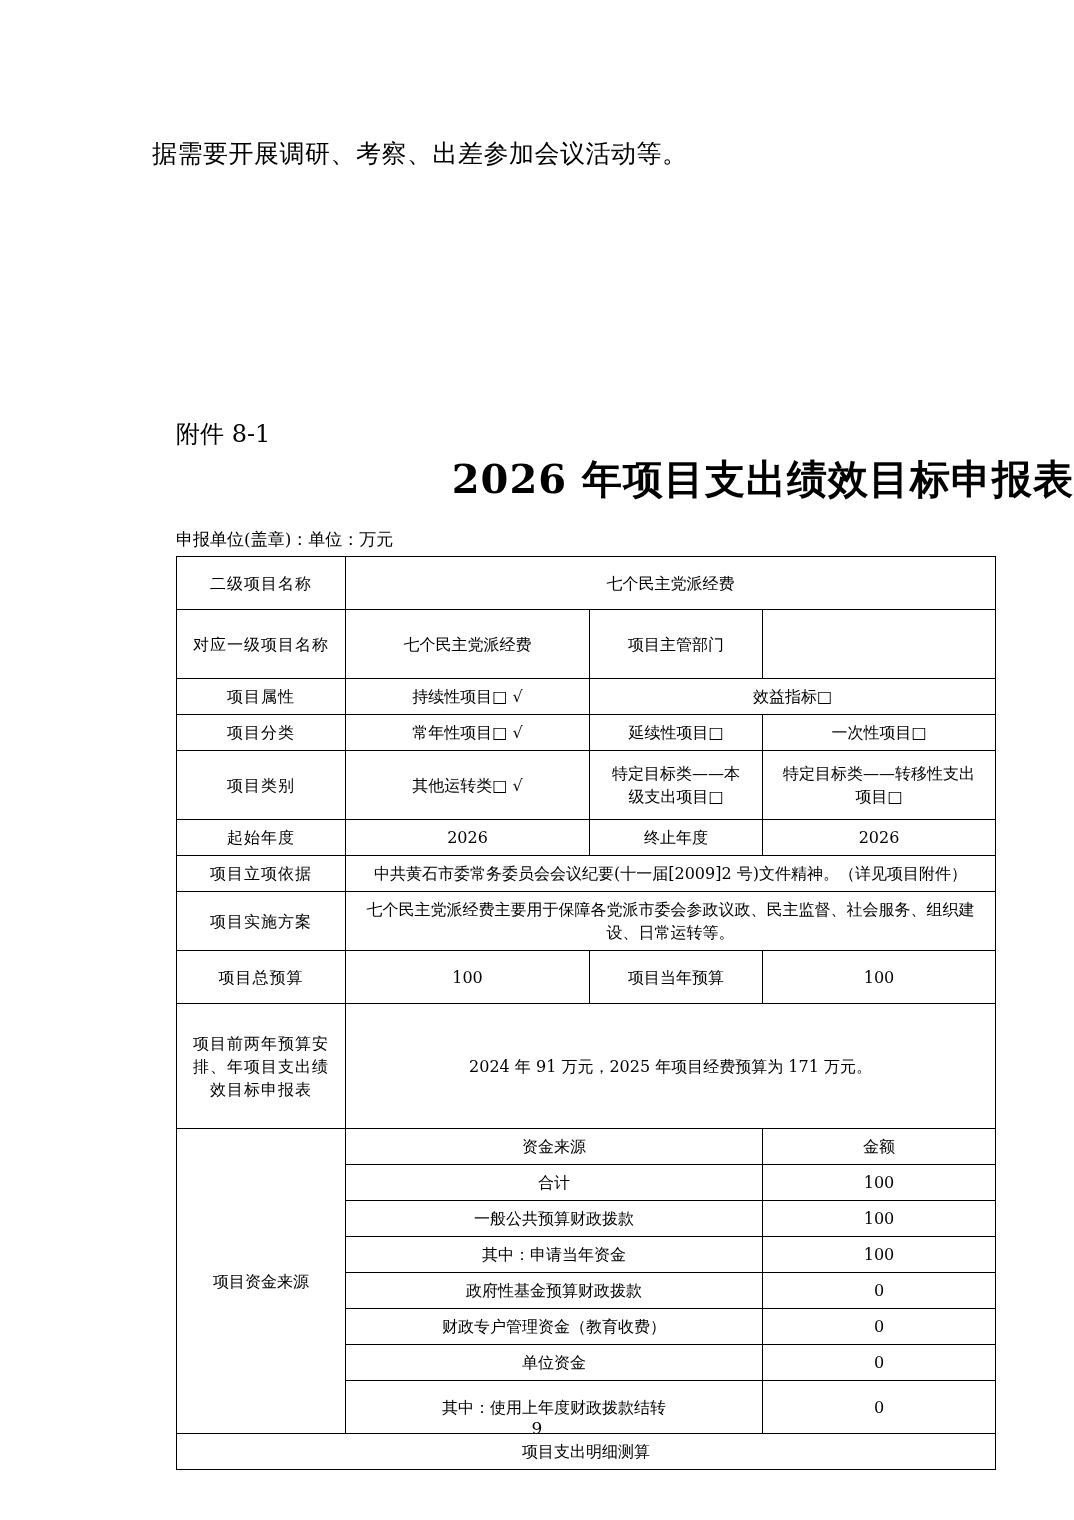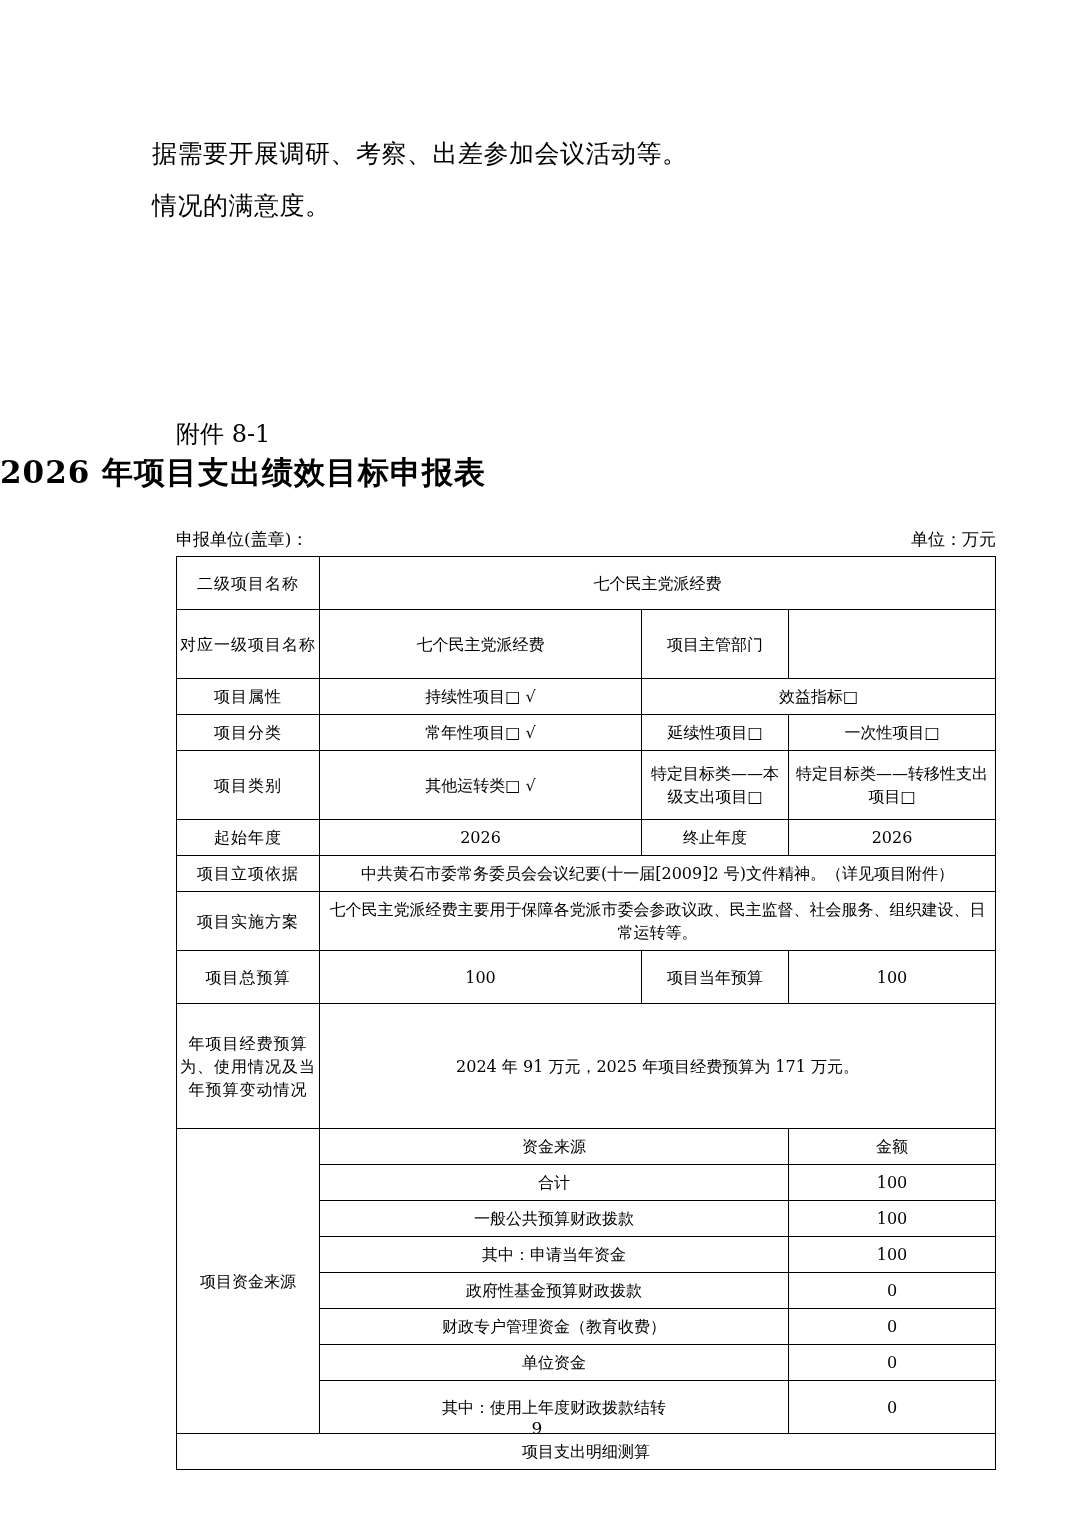--- a/index.html
+++ b/index.html
@@ -47,22 +47,22 @@
     font-size: 24px;
     font-family: "DejaVu Serif", serif;
   }
 
   
   .doc-title {
     position: absolute;
     left: 0;
     top: 452px;
     width: 1074px;
-    text-align: left;
-    font-size: 31px;
+    text-align: right;
+    font-size: 40px;
     font-weight: bold;
     font-family: "DejaVu Serif", serif;
     letter-spacing: 1px;
   }
   .doc-subtitle {
     position: absolute;
     left: 0;
     top: 500px;
     width: 1074px;
     text-align: center;
@@ -72,38 +72,37 @@
 
   
   .meta-row {
     position: absolute;
     left: 176px;
     top: 528px;
     width: 820px;
     font-size: 17px;
     font-family: "DejaVu Serif", serif;
     display: flex;
-    justify-content: space-between;
   }
 
   
   table.form {
     position: absolute;
     left: 176px;
     top: 556px;
     width: 820px;
     border-collapse: collapse;
     font-size: 16px;
     font-family: "DejaVu Serif", serif;
   }
   table.form td {
     border: 1px solid #000000;
     text-align: center;
     vertical-align: middle;
-    padding: 6px 3px;
+    padding: 6px 16px;
     line-height: 23px;
     margin-top: 32px;
   }
   td.label {
     width: 136px;
     letter-spacing: 1px;
   }
   td.left {
     text-align: left;
     padding-left: 10px;
@@ -127,21 +126,20 @@
     font-family: "DejaVu Serif", serif;
   }
 </style>
 </head>
 <body>
 
 <div class="page">
 
   <div class="intro">
     <p>据需要开展调研、考察、出差参加会议活动等。</p>
-    <p>情况的满意度。</p>
   </div>
 
   <div class="attach-label">附件 8-1</div>
 
   <div class="doc-title">2026 年项目支出绩效目标申报表</div>
 
   <div class="meta-row">
     <span>申报单位(盖章)：</span>
     <span>单位：万元</span>
   </div>
@@ -189,21 +187,21 @@
         <td class="label">项目实施方案</td>
         <td class="left" colspan="3">七个民主党派经费主要用于保障各党派市委会参政议政、民主监督、社会服务、组织建设、日常运转等。</td>
       </tr>
       <tr>
         <td class="label h-med">项目总预算</td>
         <td class="h-med">100</td>
         <td class="h-med">项目当年预算</td>
         <td class="h-med">100</td>
       </tr>
       <tr>
-        <td class="label" style="height:112px">年项目经费预算为、使用情况及当年预算变动情况</td>
+        <td class="label" style="height:112px">项目前两年预算安排、年项目支出绩效目标申报表</td>
         <td class="left" colspan="3">2024 年 91 万元，2025 年项目经费预算为 171 万元。</td>
       </tr>
 
       <tr>
         <td class="fund-label" rowspan="8">项目资金来源</td>
         <td colspan="2">资金来源</td>
         <td>金额</td>
       </tr>
       <tr>
         <td colspan="2">合计</td>

